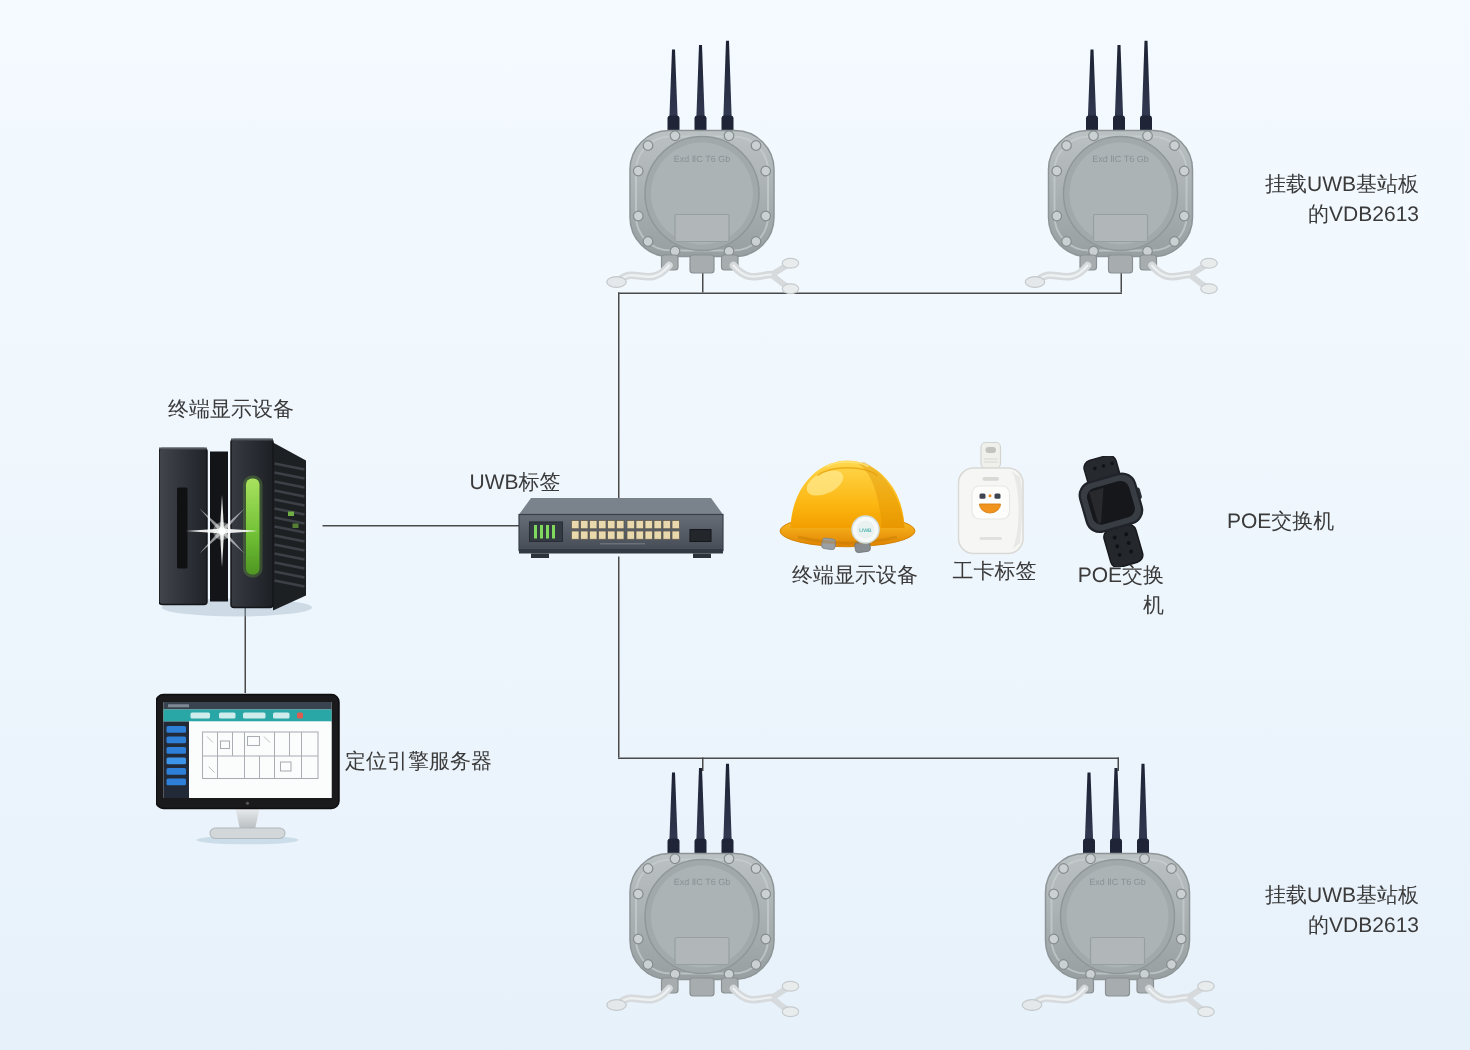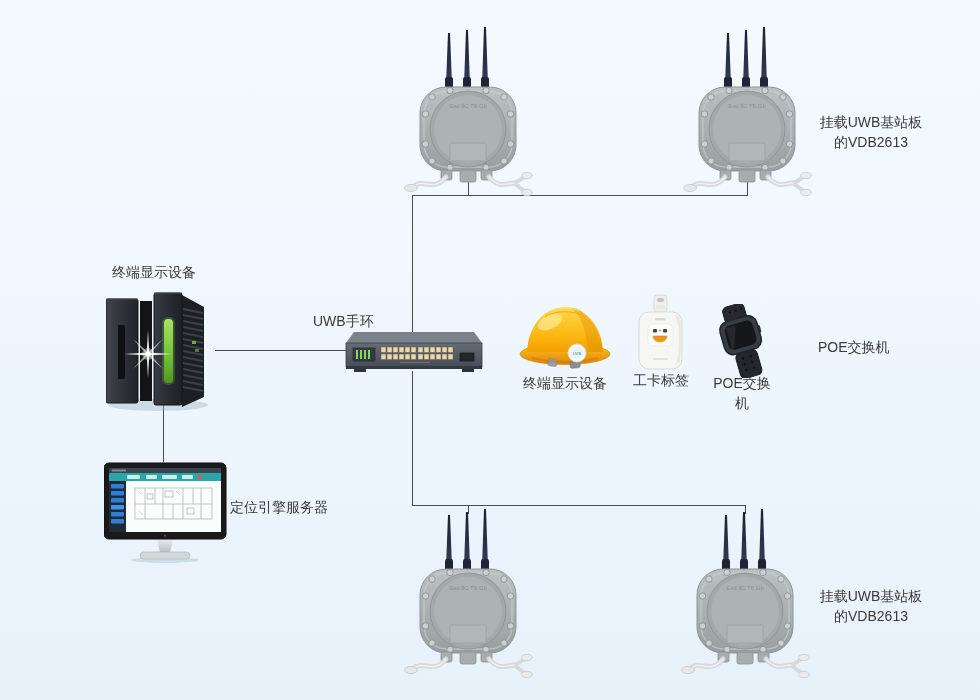--- a/index.html
+++ b/index.html
@@ -3,21 +3,21 @@
 <meta charset="utf-8">
 <style>
   *{margin:0;padding:0;box-sizing:border-box}
   html,body{width:980px;height:700px}
   body{font-family:"Liberation Sans","DejaVu Sans",sans-serif}
   .stage{position:relative;width:980px;height:700px;overflow:hidden;
          background:linear-gradient(180deg,#f4faff 0%,#eef6fd 55%,#e7f1fa 100%)}
   .line{position:absolute;background:#4a4a4a}
   .dev{position:absolute;display:block}
   .lbl{position:absolute;color:#3a3a3a;font-size:14px;line-height:20px;white-space:nowrap}
-  .lbl.center{text-align:center;white-space:normal}
+  .lbl.center{text-align:right;white-space:normal}
   .defs{position:absolute;width:0;height:0;overflow:hidden}
 </style>
 </head>
 <body>
 
 <div class="stage">
 
   <svg class="defs" aria-hidden="true">
     <defs>
       <linearGradient id="gBody" x1="0" y1="0" x2="0" y2="1">
@@ -324,20 +324,20 @@
 
   <div class="lbl center" style="left:796px;top:112px;width:150px">
     <div>挂载UWB基站板</div>
     <div>的VDB2613</div>
   </div>
   <div class="lbl center" style="left:796px;top:586px;width:150px">
     <div>挂载UWB基站板</div>
     <div>的VDB2613</div>
   </div>
   <div class="lbl" style="left:112px;top:262px">终端显示设备</div>
-  <div class="lbl" style="left:313px;top:311px">UWB手环</div>
+  <div class="lbl" style="left:313px;top:311px">UWB标签</div>
   <div class="lbl" style="left:230px;top:497px">定位引擎服务器</div>
   <div class="lbl" style="left:818px;top:337px">POE交换机</div>
   <div class="lbl center" style="left:518px;top:373px;width:94px">终端显示设备</div>
   <div class="lbl center" style="left:631px;top:370px;width:60px">工卡标签</div>
   <div class="lbl center" style="left:708px;top:373px;width:68px">POE交换机</div>
 
 </div>
 
 </body></html>

